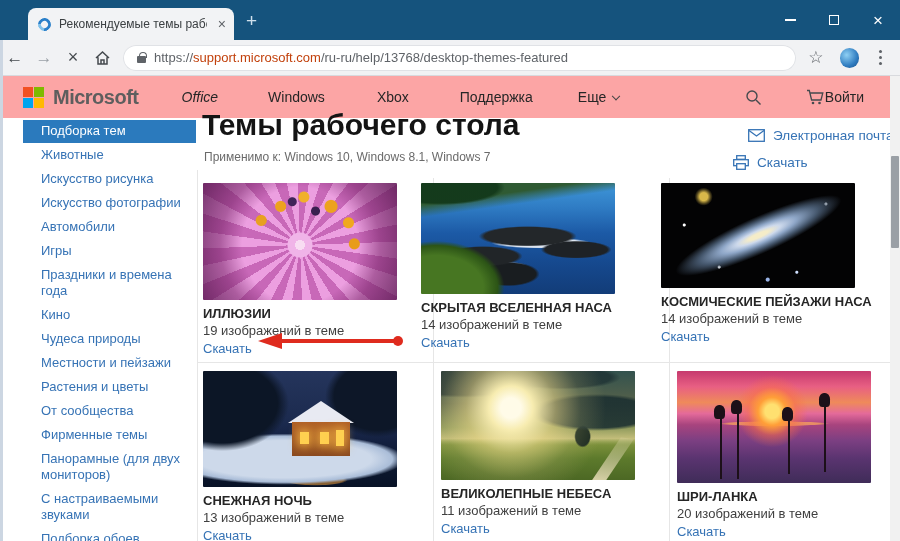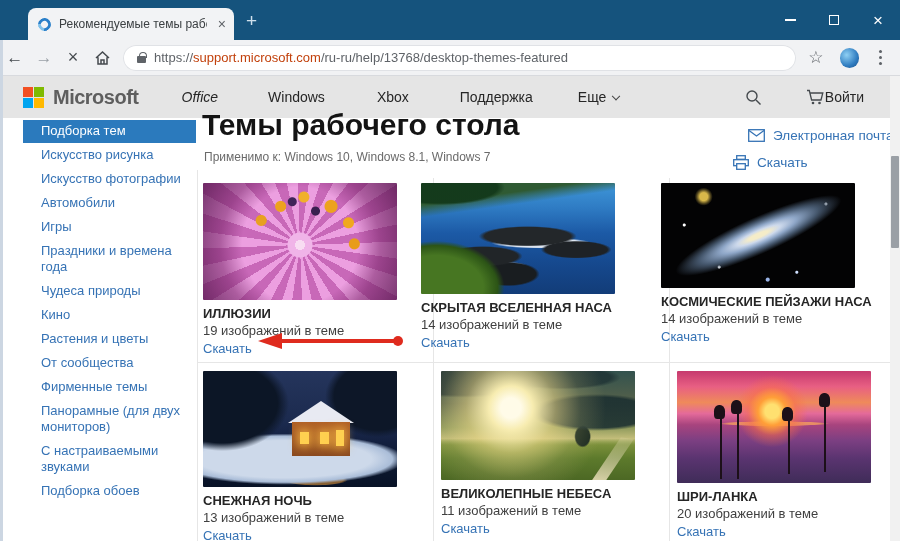--- a/index.html
+++ b/index.html
@@ -37,21 +37,21 @@
                  border:1.5px solid #5f6368; border-bottom:none; border-radius:4px 4px 0 0; }
   .url { font-size:13px; color:#5f6368; white-space:nowrap; overflow:hidden; }
   .url b { color:#c2410c; font-weight:400; }
   .star { font-size:17px; color:#5f6368; margin-left:12px; }
   .avatar { width:20px; height:20px; border-radius:50%; margin-left:16px;
             background:radial-gradient(circle at 35% 35%, #8fd0f4, #2f7cc0 60%, #1b4e86); }
   .dots { width:3px; height:3px; border-radius:50%; background:#5f6368; margin:0 18px 0 20px;
           box-shadow:0 6px 0 #5f6368, 0 -6px 0 #5f6368; }
 
   
-  .msheader { position:absolute; left:0; top:76px; width:900px; height:42px; background:#e5e5e5;
+  .msheader { position:absolute; left:0; top:76px; width:900px; height:42px; background:#fca5a5;
               display:flex; align-items:center; padding:0 36px 0 23px; }
   .mslogo { display:flex; align-items:center; }
   .logo-squares { width:21px; height:21px; display:grid; grid-template-columns:10px 10px; gap:1px; }
   .logo-squares i:nth-child(1){background:#f25022;} .logo-squares i:nth-child(2){background:#7fba00;}
   .logo-squares i:nth-child(3){background:#00a4ef;} .logo-squares i:nth-child(4){background:#ffb900;}
   .ms-word { font-size:20px; font-weight:bold; color:#5e5e5e; margin-left:9px; letter-spacing:-0.5px; }
   .msnav { font-size:14px; color:#262626; white-space:nowrap; }
   .msnav.n0{margin-left:43px;font-style:italic;} .msnav.n1{margin-left:50px;} .msnav.n2{margin-left:52px;}
   .msnav.n3{margin-left:51px;} .msnav.n4{margin-left:45px;}
   .chev { display:inline-block; width:6px; height:6px; border-right:1.4px solid #444;
@@ -237,27 +237,29 @@
             <circle cx="13.5" cy="15" r="1.3" fill="#454a4e"></circle>
         </svg>
       </div>
       <div class="signin">Войти</div>
     </div>
   </div>
 
   <div class="left-frame"></div>
   <div class="sidebar">
     <a class="side-item selected">Подборка тем</a>
+    <a class="side-item">Животные</a>
     <a class="side-item">Искусство рисунка</a>
     <a class="side-item">Искусство фотографии</a>
     <a class="side-item">Автомобили</a>
     <a class="side-item">Игры</a>
     <a class="side-item">Праздники и времена года</a>
+    <a class="side-item">Кино</a>
     <a class="side-item">Чудеса природы</a>
-    <a class="side-item">Кино</a>
+    <a class="side-item">Местности и пейзажи</a>
     <a class="side-item">Растения и цветы</a>
     <a class="side-item">От сообщества</a>
     <a class="side-item">Фирменные темы</a>
     <a class="side-item">Панорамные (для двух мониторов)</a>
     <a class="side-item">С настраиваемыми звуками</a>
     <a class="side-item">Подборка обоев</a>
   </div>
 
   <div class="h1">Темы рабочего стола</div>
   <div class="applies">Применимо к: Windows 10, Windows 8.1, Windows 7</div>

